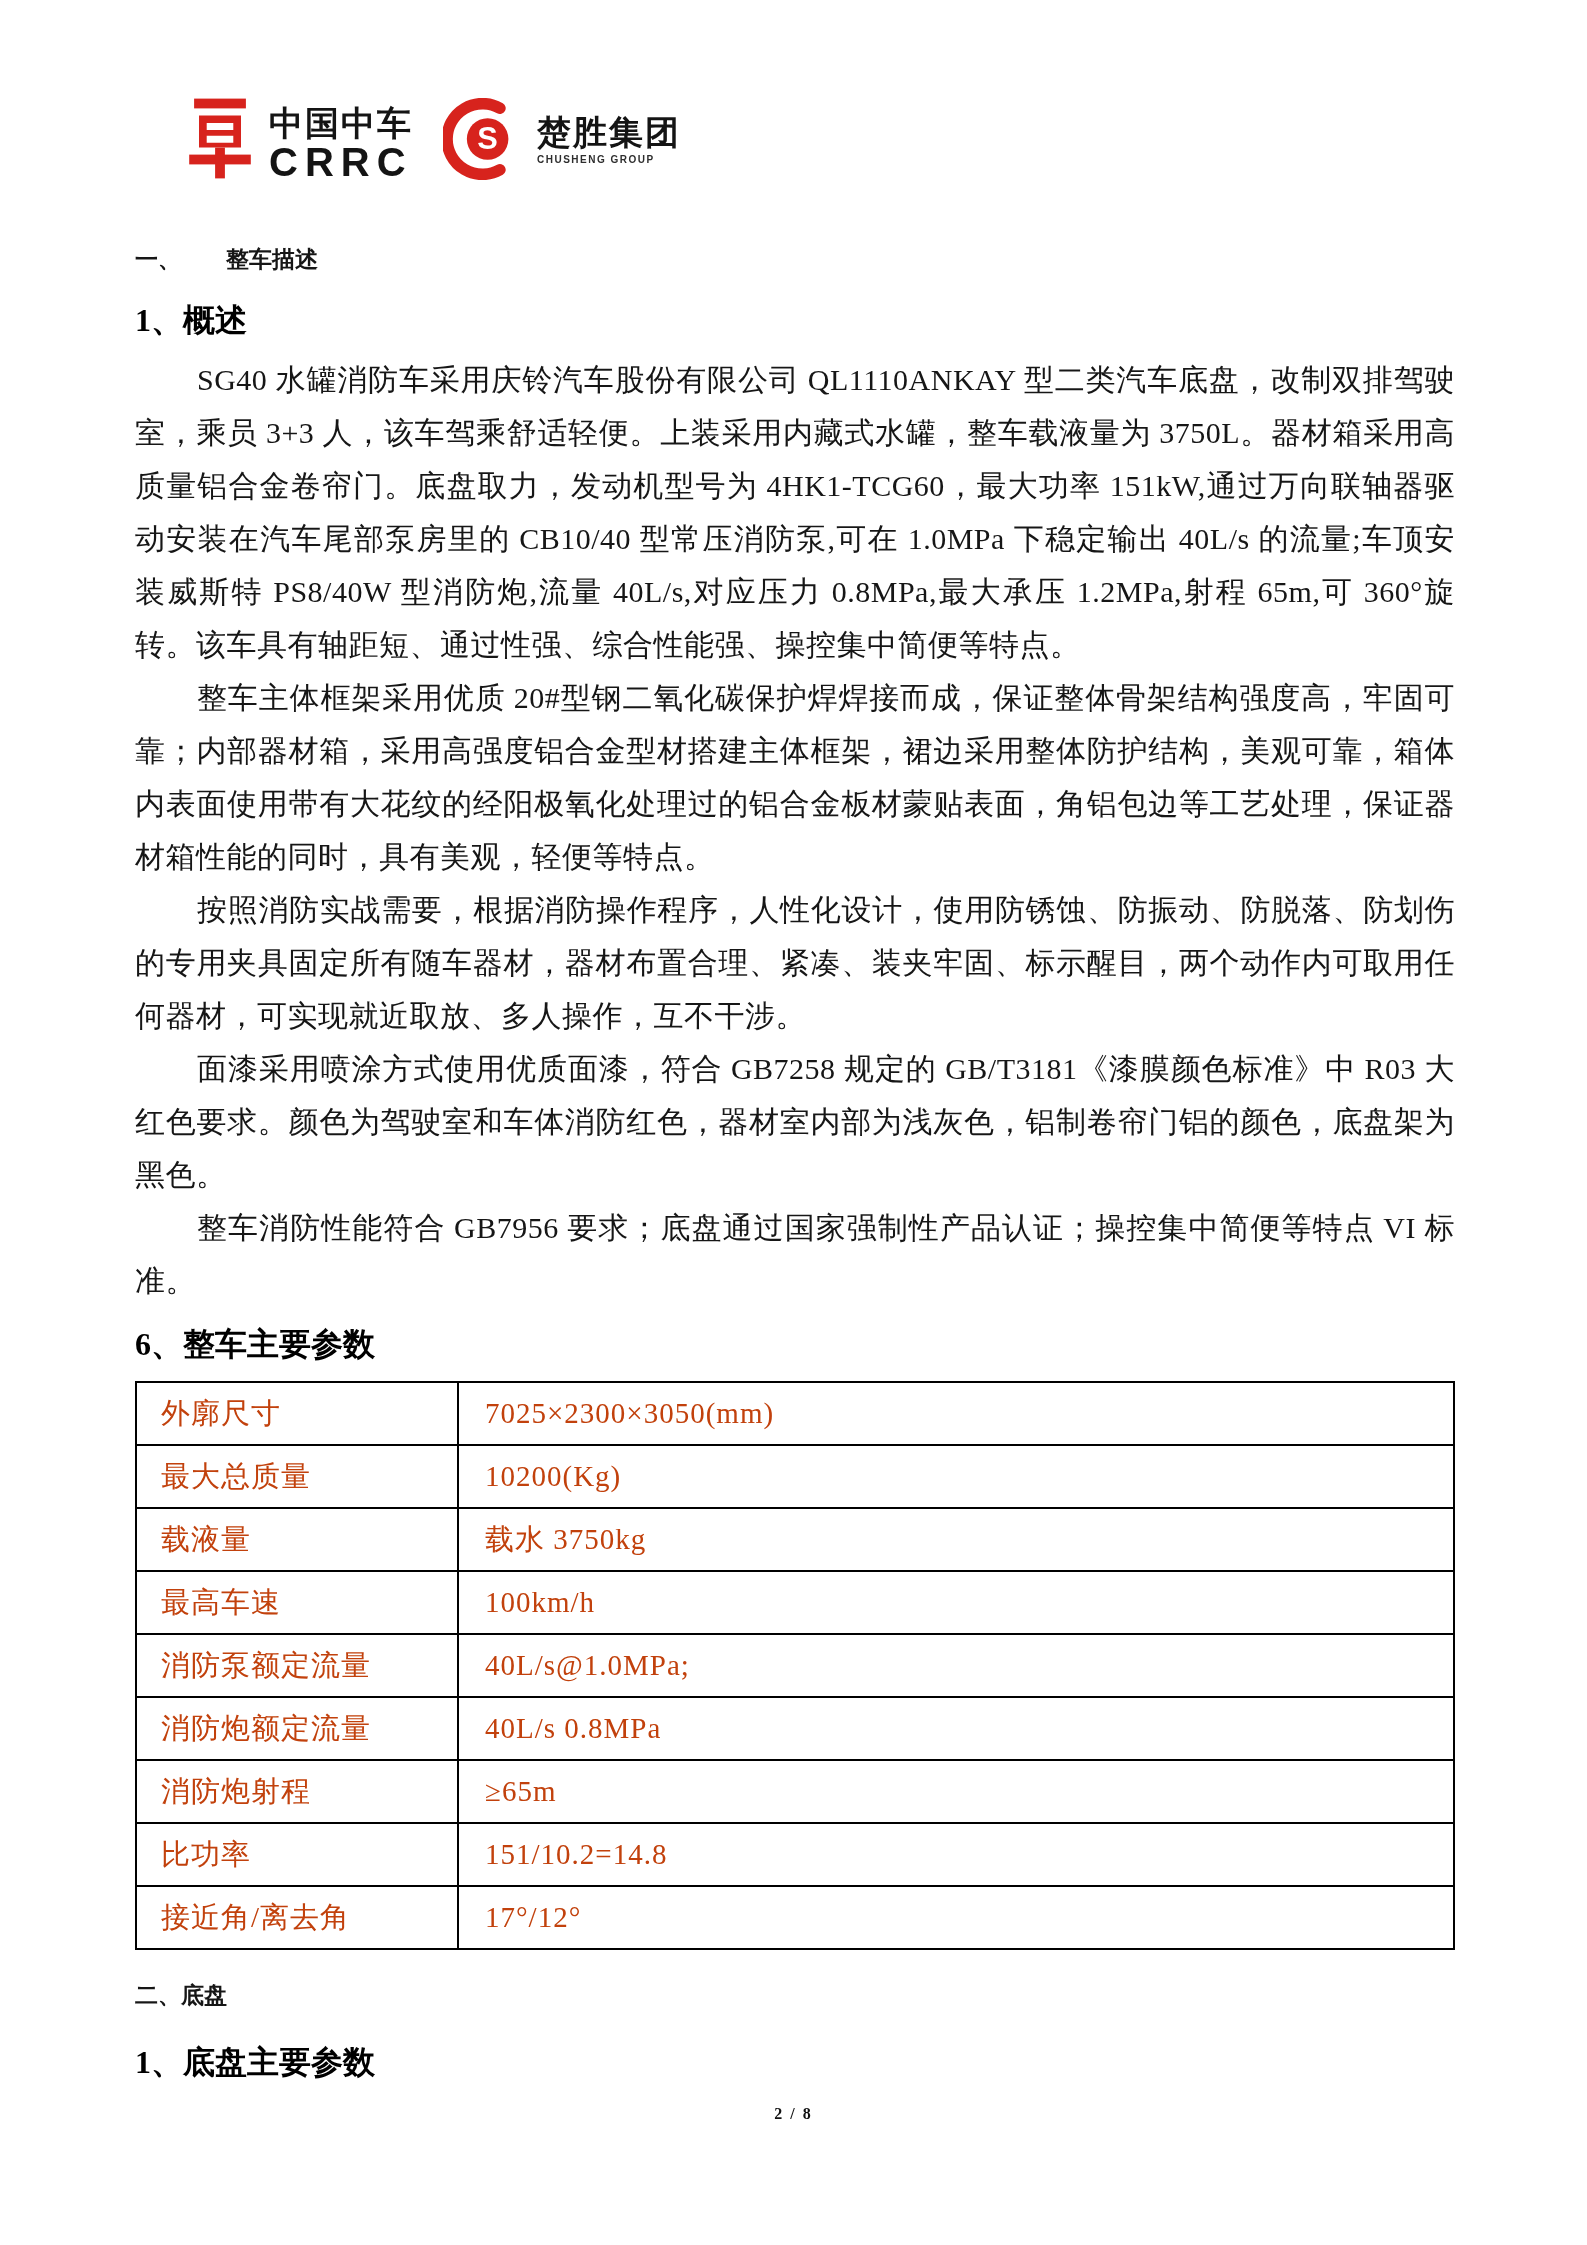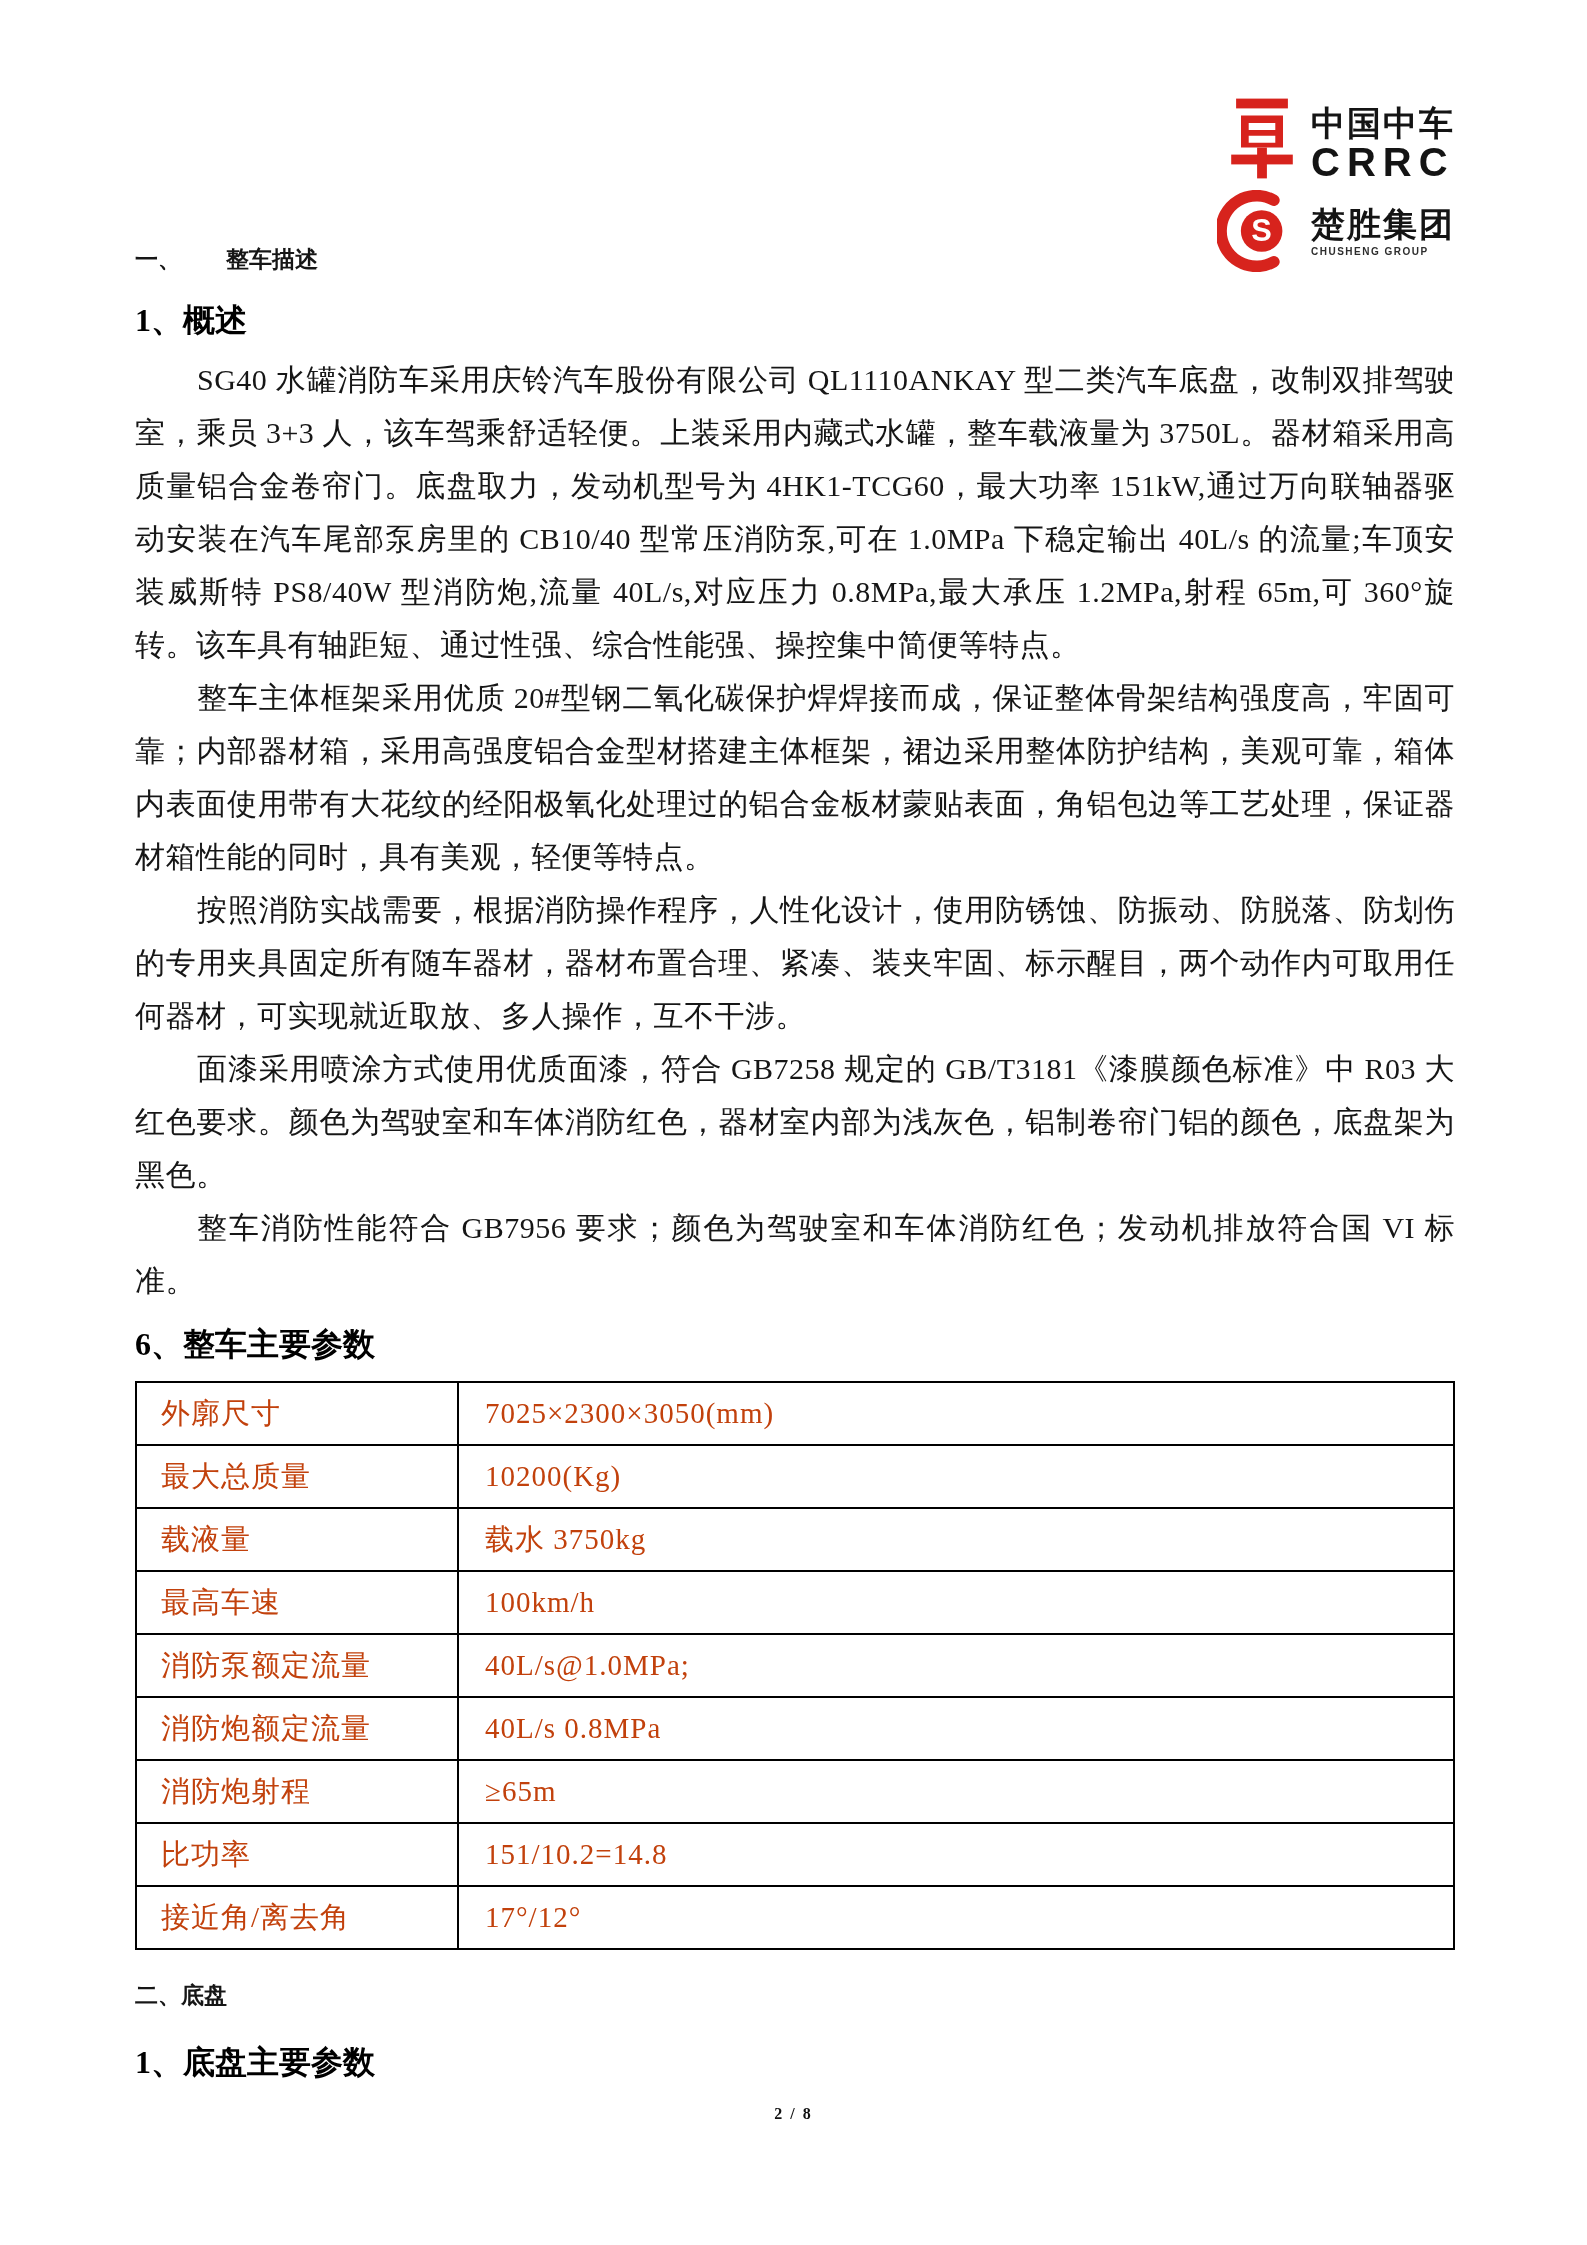--- a/index.html
+++ b/index.html
@@ -9,21 +9,21 @@
     height: 2245px;
     background: #ffffff;
     color: #111111;
     font-family: "Liberation Serif", "DejaVu Serif", serif;
     padding: 98px 132px 0 135px;
     position: relative;
     overflow: hidden;
   }
 
   
-  .logos { display: flex; align-items: flex-end; height: 92px; margin-left: 50px; flex-direction: column; }
+  .logos { display: flex; align-items: flex-start; height: 92px; margin-left: 50px; }
   .logo { display: flex; align-items: center; }
   .logo + .logo { margin-left: 30px; }
   .logo-mark { flex: 0 0 auto; }
   .logo-textcol { display: flex; flex-direction: column; justify-content: center; margin-left: 14px; }
   .logo-cn {
     font-family: "Liberation Sans", "DejaVu Sans", sans-serif;
     font-weight: 900; font-size: 34px; line-height: 1.05; color: #141414;
     letter-spacing: 2px; white-space: nowrap;
   }
   .crrc-en {
@@ -135,21 +135,21 @@
     <span>一、</span><span class="h1-title-gap">整车描述</span>
   </div>
 
   <div class="h2 h2-overview">1、概述</div>
 
   <div class="body-text">
     <p>SG40 水罐消防车采用庆铃汽车股份有限公司 QL1110ANKAY 型二类汽车底盘，改制双排驾驶室，乘员 3+3 人，该车驾乘舒适轻便。上装采用内藏式水罐，整车载液量为 3750L。器材箱采用高质量铝合金卷帘门。底盘取力，发动机型号为 4HK1-TCG60，最大功率 151kW,通过万向联轴器驱动安装在汽车尾部泵房里的 CB10/40 型常压消防泵,可在 1.0MPa 下稳定输出 40L/s 的流量;车顶安装威斯特 PS8/40W 型消防炮,流量 40L/s,对应压力 0.8MPa,最大承压 1.2MPa,射程 65m,可 360°旋转。该车具有轴距短、通过性强、综合性能强、操控集中简便等特点。</p>
     <p>整车主体框架采用优质 20#型钢二氧化碳保护焊焊接而成，保证整体骨架结构强度高，牢固可靠；内部器材箱，采用高强度铝合金型材搭建主体框架，裙边采用整体防护结构，美观可靠，箱体内表面使用带有大花纹的经阳极氧化处理过的铝合金板材蒙贴表面，角铝包边等工艺处理，保证器材箱性能的同时，具有美观，轻便等特点。</p>
     <p>按照消防实战需要，根据消防操作程序，人性化设计，使用防锈蚀、防振动、防脱落、防划伤的专用夹具固定所有随车器材，器材布置合理、紧凑、装夹牢固、标示醒目，两个动作内可取用任何器材，可实现就近取放、多人操作，互不干涉。</p>
     <p>面漆采用喷涂方式使用优质面漆，符合 GB7258 规定的 GB/T3181《漆膜颜色标准》中 R03 大红色要求。颜色为驾驶室和车体消防红色，器材室内部为浅灰色，铝制卷帘门铝的颜色，底盘架为黑色。</p>
-    <p>整车消防性能符合 GB7956 要求；颜色为驾驶室和车体消防红色；发动机排放符合国 VI 标准。</p>
+    <p>整车消防性能符合 GB7956 要求；底盘通过国家强制性产品认证；操控集中简便等特点 VI 标准。</p>
   </div>
 
   <div class="h2 h2-params">6、整车主要参数</div>
 
   <table class="params">
     <tbody>
     <tr>
       <td class="label-cell">外廓尺寸</td>
       <td class="value-cell">7025×2300×3050(mm)</td>
     </tr>

